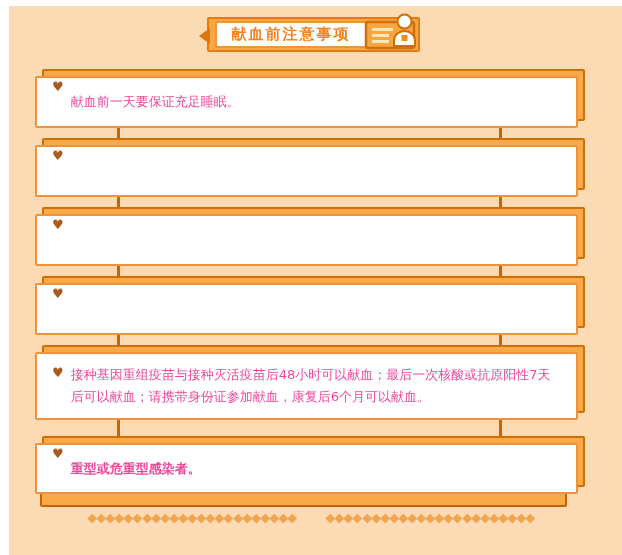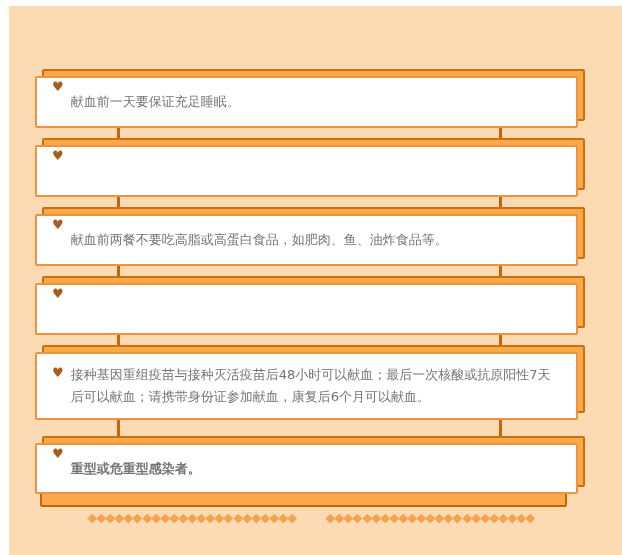--- a/index.html
+++ b/index.html
@@ -21,21 +21,21 @@
   .card-icon { position:absolute; right:0px; top:-7px; }
 
   
   .note-box { position:absolute; left:35px; width:543px; z-index:2; }
   .note-shadow { position:absolute; left:7px; top:-7px; width:543px; height:100%;
             background:#F8A94A; border:2px solid #CF6F07; border-radius:2px; }
   .note-face { position:relative; width:543px; height:100%; background:#ffffff;
             border:2px solid #F0923C; border-radius:2px;
             display:flex; align-items:center; padding:0 22px 0 15px; }
   .bullet { color:#A85C1D; font-size:13px; margin-right:7px; flex:0 0 auto; align-self:flex-start; margin-top:1px; }
-  .note-text { color:#737373; font-size:13px; line-height:22px; }
+  .note-text { color:#ec4899; font-size:13px; line-height:22px; }
   .note-box.bold .note-text, .note-box.bold .bullet { font-weight:bold; }
   .b1 { top:76px; height:52px; }
   .b2 { top:145px; height:52px; }
   .b3 { top:214px; height:52px; }
   .b4 { top:283px; height:52px; }
   .b5 { top:352px; height:68px; }
   .b5 .bullet { margin-top:11px; }
   .b6 { top:443px; height:51px; }
 
   
@@ -58,20 +58,35 @@
   .dg-right { margin-left:29px; }
   .diamond { width:6.5px; height:6.5px; background:#F3A44F; transform:rotate(45deg);
             margin-right:2.6px; flex:0 0 auto; }
 </style>
 </head>
 <body>
 
 <div class="page">
   <div class="panel"></div>
 
+  <div class="banner">
+    <div class="banner-arrow"></div>
+    <div class="title-box">
+      <span>献血前注意事项</span>
+    </div>
+    <svg class="card-icon" width="54" height="42" viewBox="0 0 54 42">
+      <rect x="2" y="10" width="48" height="26" rx="2" fill="#F7A642" stroke="#CF6F07" stroke-width="2.5"></rect>
+      <rect x="8" y="16" width="21" height="3" fill="#FCE6B8"></rect>
+      <rect x="8" y="22" width="17" height="3" fill="#FCE6B8"></rect>
+      <rect x="8" y="28" width="17" height="3" fill="#FCE6B8"></rect>
+      <path d="M30 34 v-5.5 a10.5 9.5 0 0 1 21 0 V34 z" fill="#ffffff" stroke="#CF6F07" stroke-width="2"></path>
+      <circle cx="40.5" cy="9.5" r="7" fill="#ffffff" stroke="#CF6F07" stroke-width="2"></circle>
+      <rect x="37.5" y="23" width="6" height="6" fill="#F08C1E"></rect>
+    </svg>
+  </div>
 
   <div class="conn cl g1"></div>
   <div class="conn cr g1"></div>
   <div class="conn cl g2"></div>
   <div class="conn cr g2"></div>
   <div class="conn cl g3"></div>
   <div class="conn cr g3"></div>
   <div class="conn cl g4"></div>
   <div class="conn cr g4"></div>
   <div class="conn cl g5"></div>
@@ -91,21 +106,20 @@
     <div class="note-shadow"></div>
     <div class="note-face">
       <span class="bullet">♥</span>
     </div>
   </div>
 
   <div class="note-box b3">
     <div class="note-shadow"></div>
     <div class="note-face">
       <span class="bullet">♥</span>
-      <span class="note-text">献血前两餐不要吃高脂或高蛋白食品，如肥肉、鱼、油炸食品等。</span>
     </div>
   </div>
 
   <div class="note-box b4">
     <div class="note-shadow"></div>
     <div class="note-face">
       <span class="bullet">♥</span>
     </div>
   </div>
 

